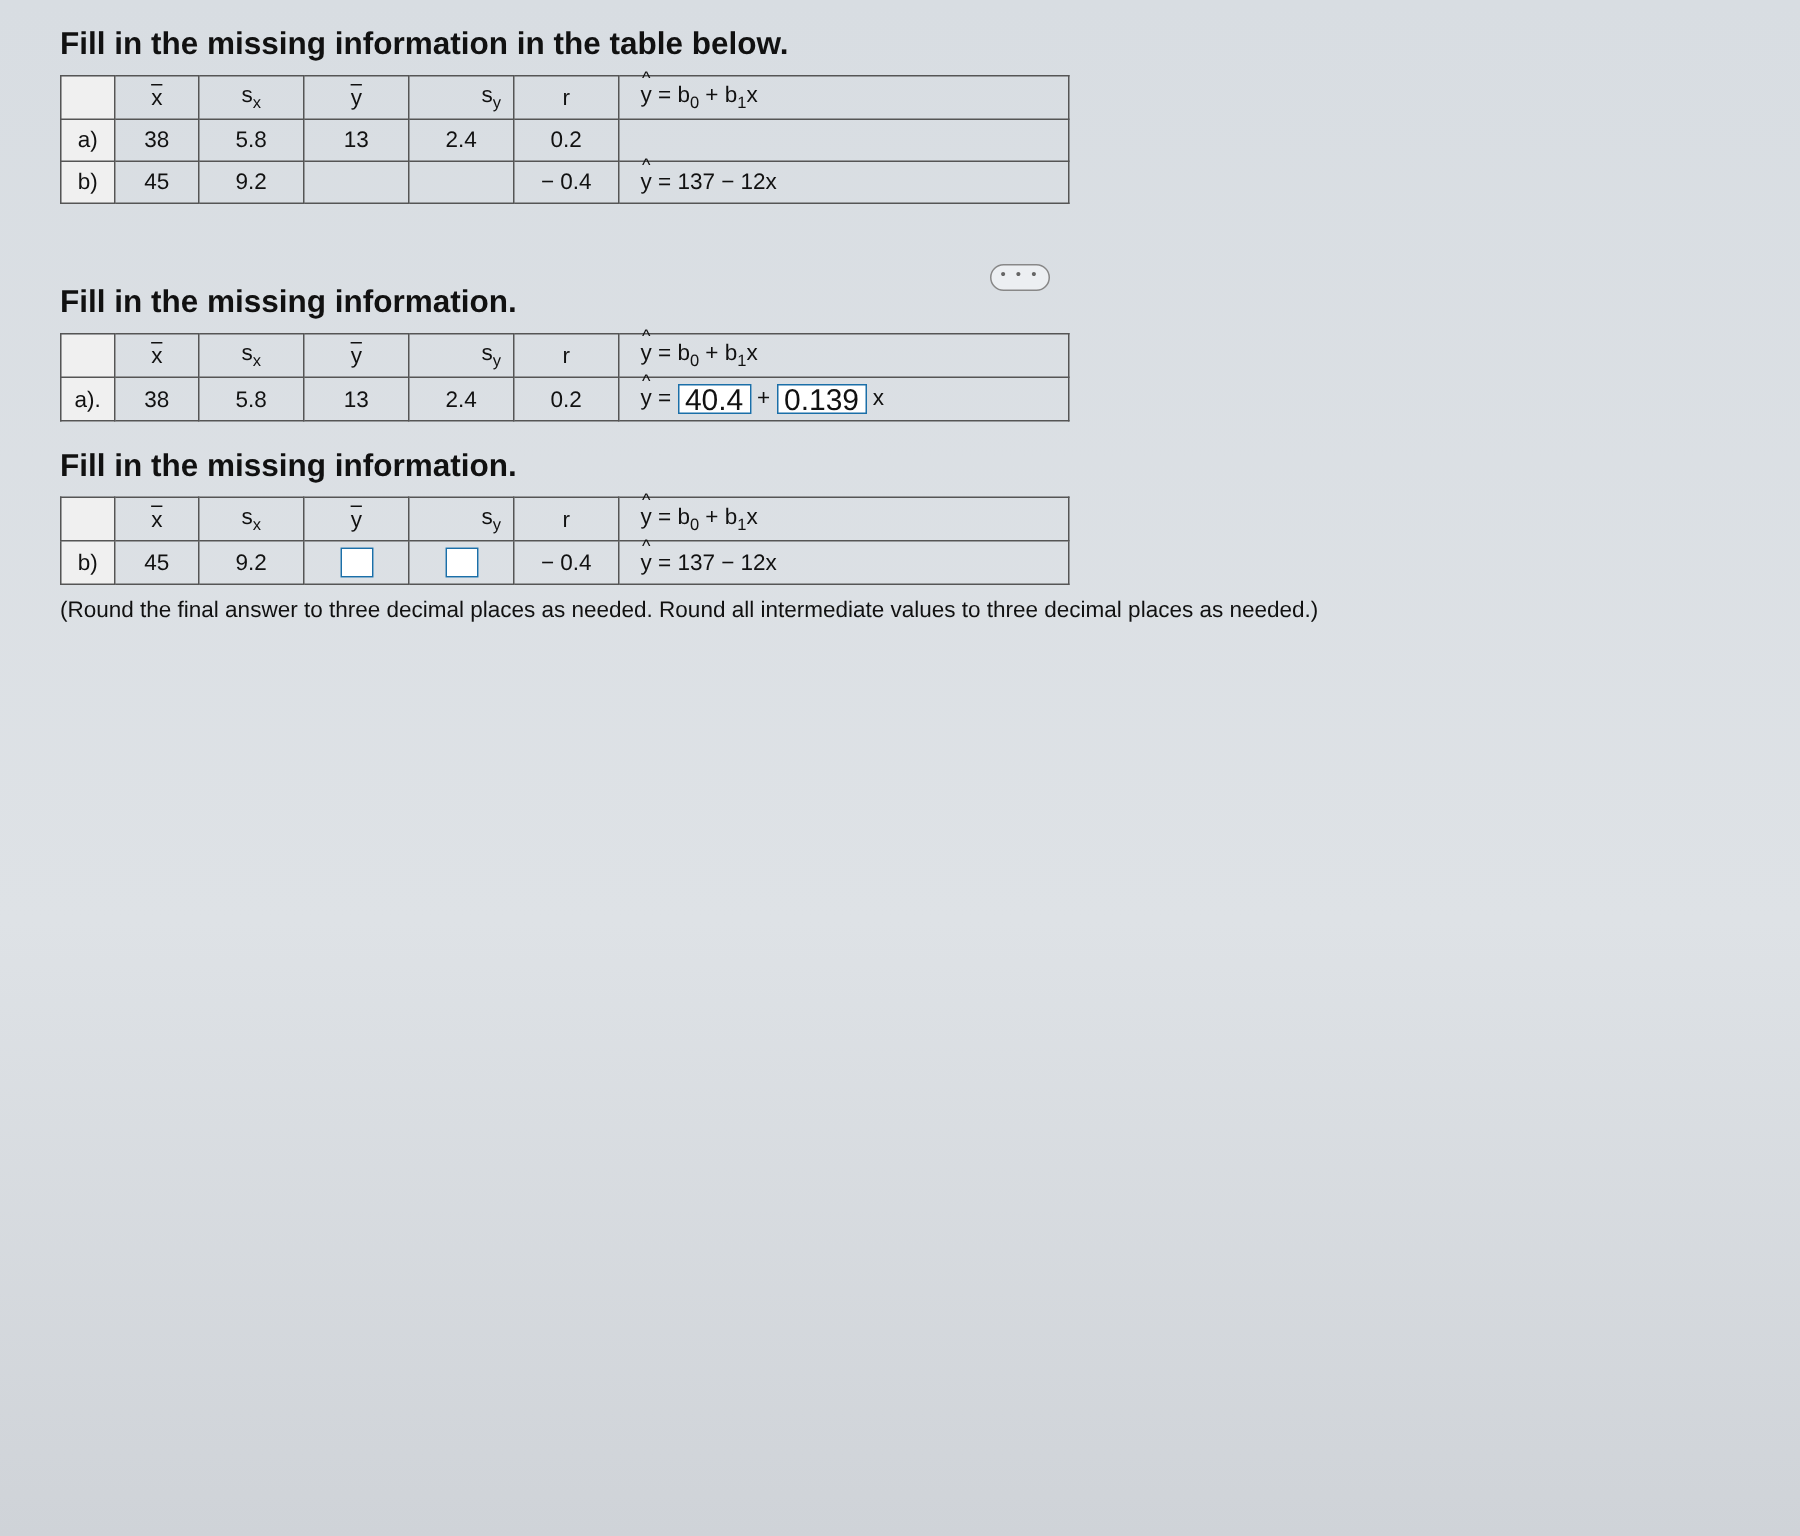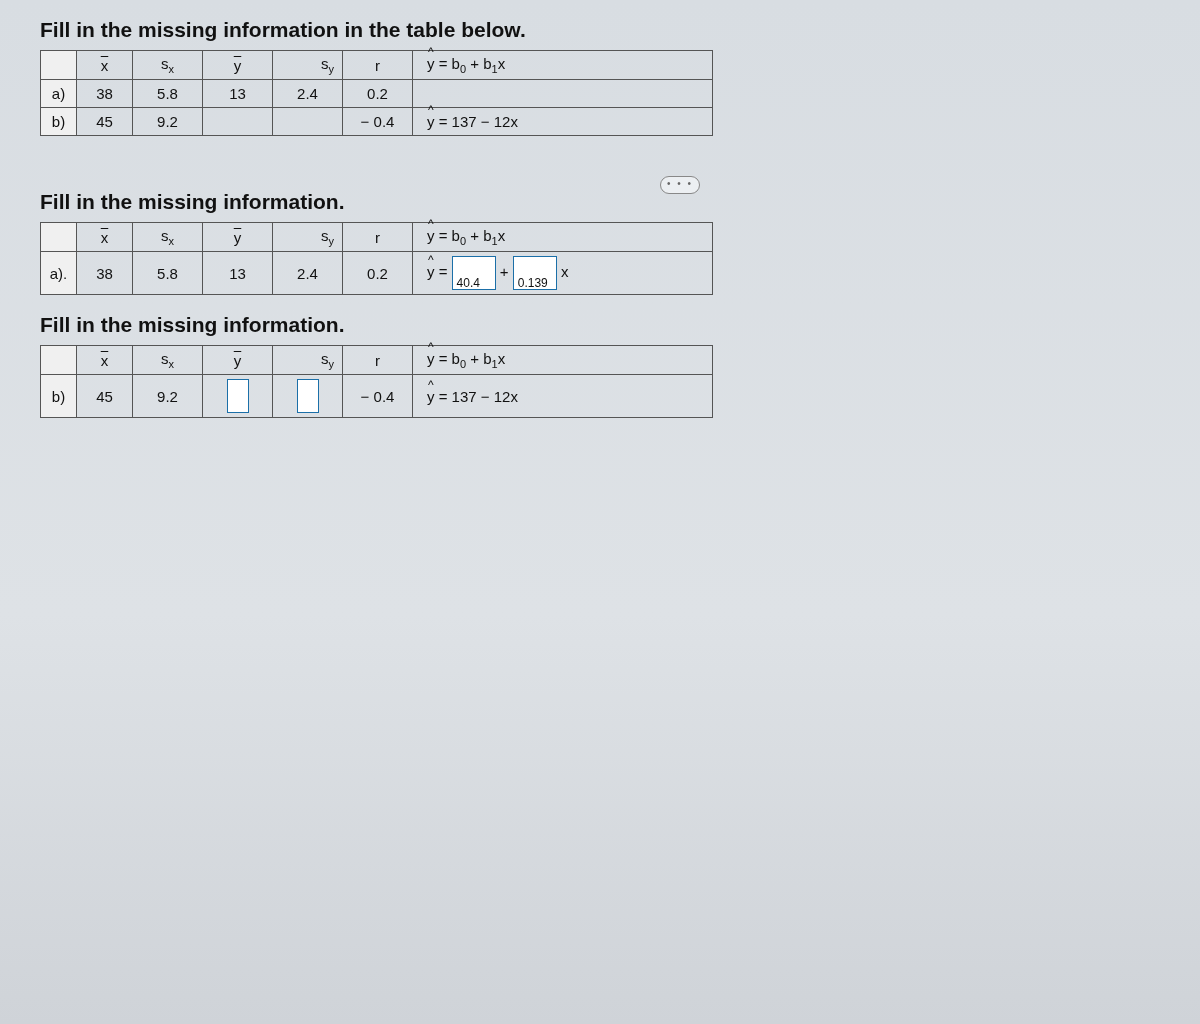--- a/index.html
+++ b/index.html
@@ -46,22 +46,23 @@
     font-size: 12px;
   }
   .bar { text-decoration: overline; }
   sub { font-size: 11px; vertical-align: sub; }
   .inpbox {
     display: inline-block;
     border: 1px solid #1b6fa8;
     background: #fff;
     min-width: 44px;
     height: 20px;
-    padding: 16px 4px;
-    font-size: 12px;
+    padding: 0 4px;
+    font-size: 20px;
+    text-align: center;
     line-height: 20px;
     vertical-align: middle;
   }
   .inpbox.empty { min-width: 22px; height:20px; }
   .hint {
     font-size: 15px;
     margin: -10px 0 14px 0;
   }
   .ellipsis-btn {
     position: absolute;
@@ -179,14 +180,15 @@
       <td><span class="inpbox empty"></span></td>
       <td><span class="inpbox empty"></span></td>
       <td>− 0.4</td>
       <td class="eq-cell">
         <span class="hat">y</span><span> = 137 − 12x</span>
       </td>
     </tr>
   </tbody>
     </table>
 
+  <div class="hint">(Round the final answer to three decimal places as needed. Round all intermediate values to three decimal places as needed.)</div>
 
 </div>
 
 </body></html>

